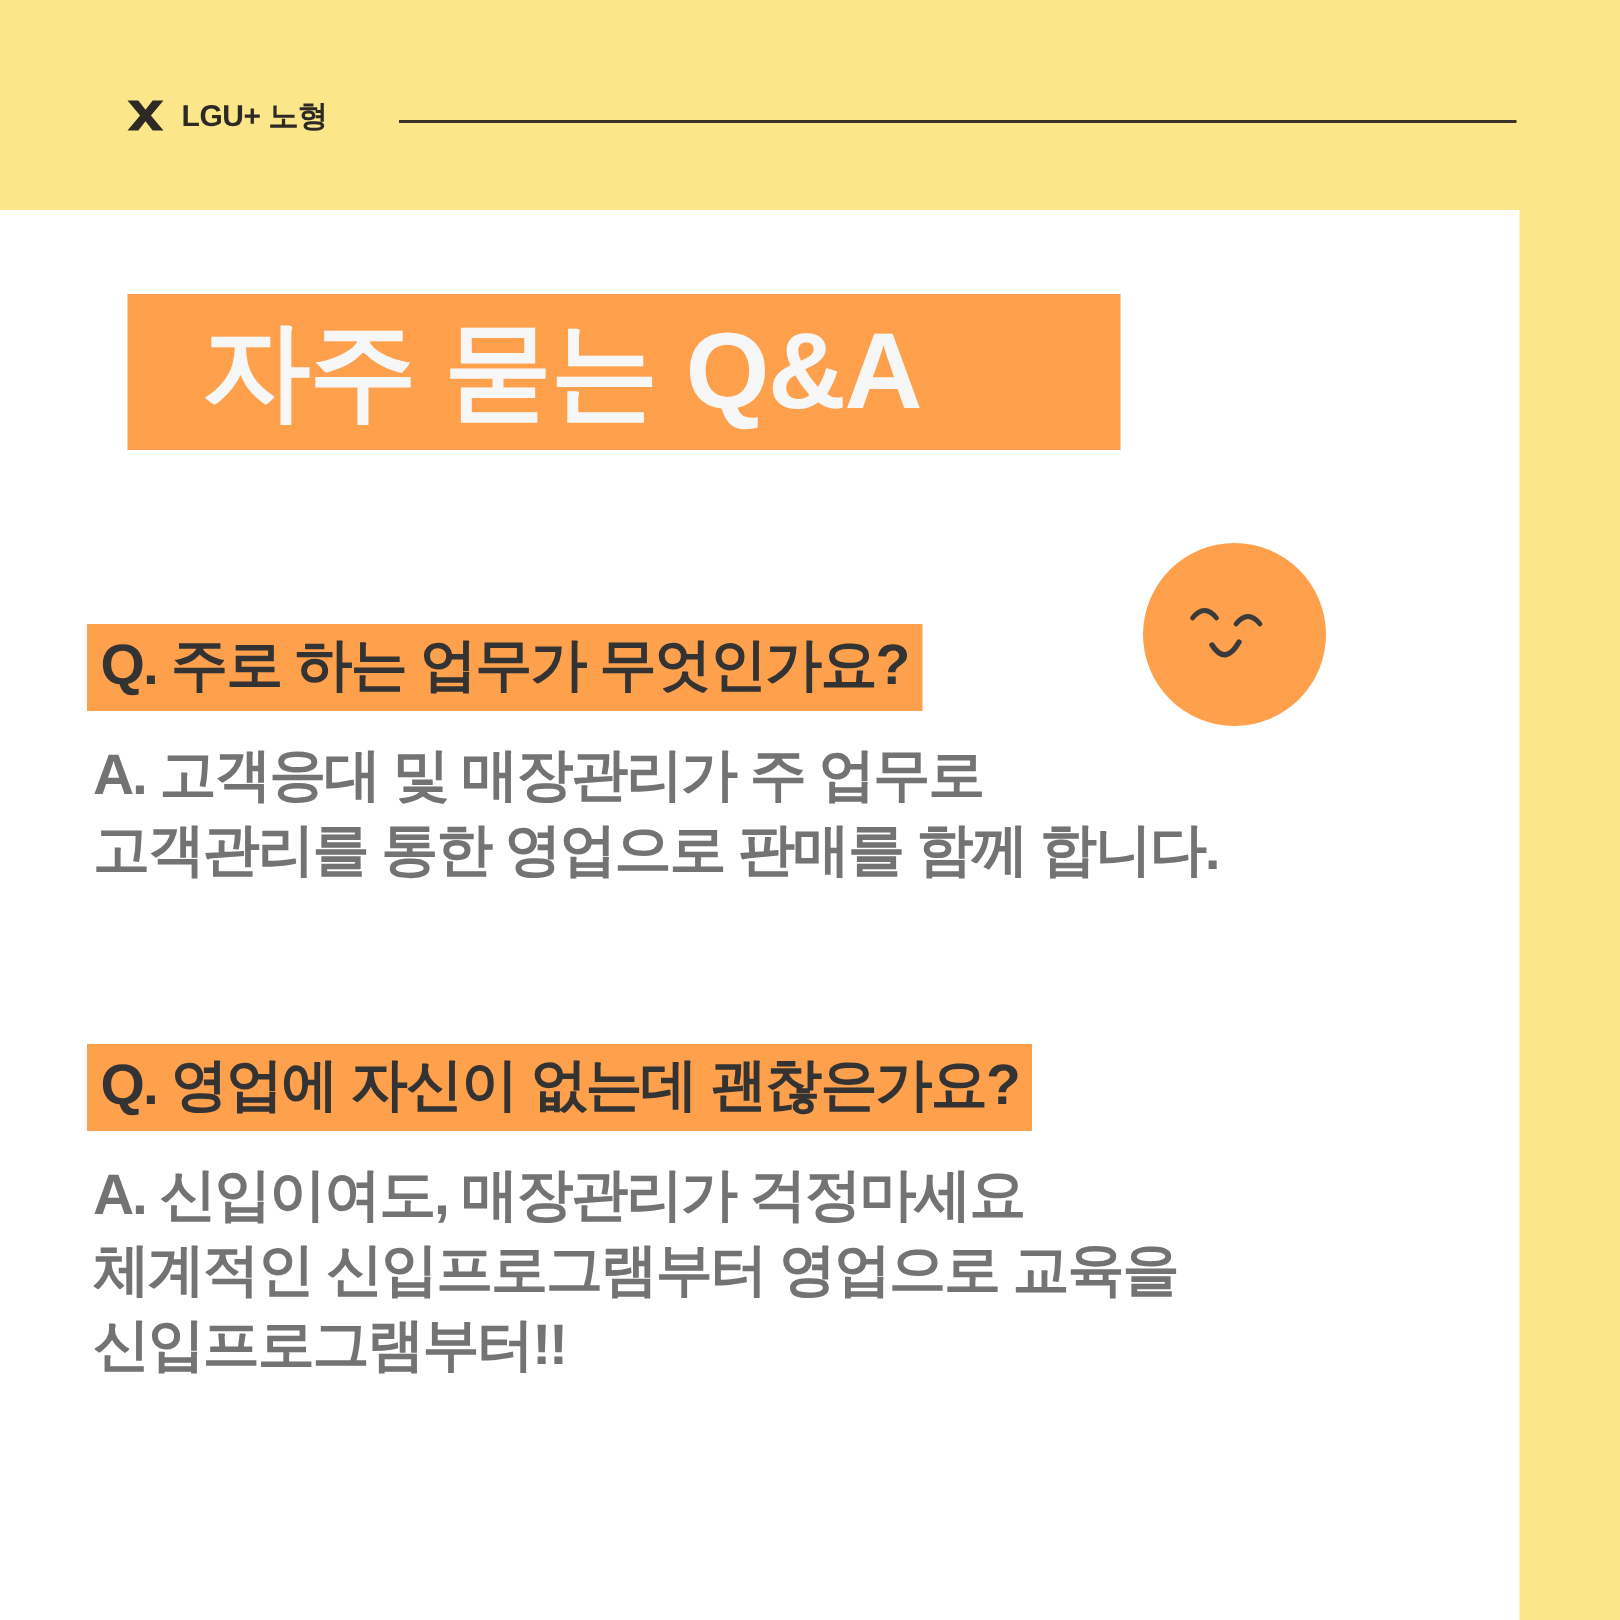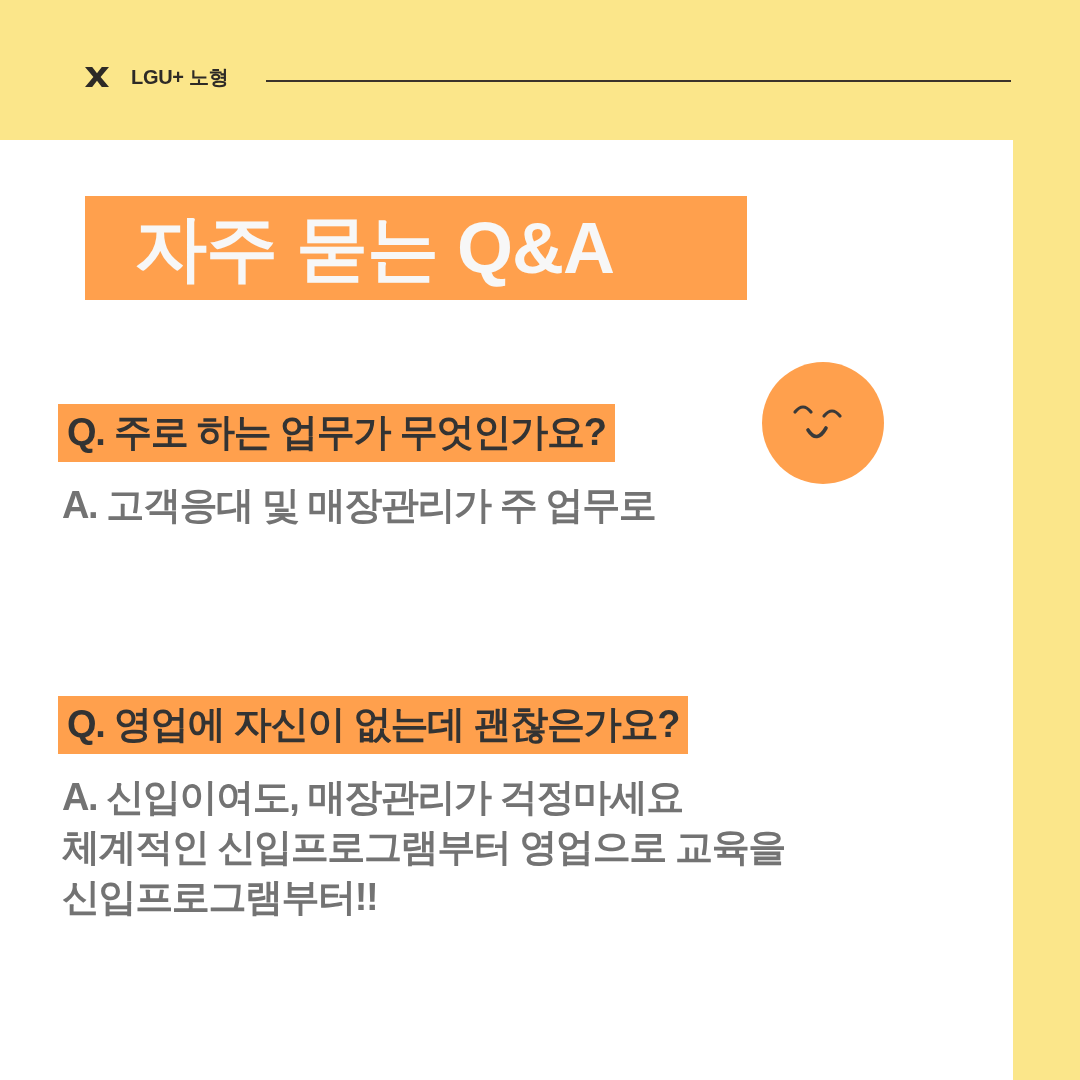--- a/index.html
+++ b/index.html
@@ -23,21 +23,21 @@
   }
   .band-right {
     position:absolute; right:0; top:0;
     width:67px; height:1080px;
     background:#fbe68a;
   }
 
   
   .brand {
     position:absolute; left:84px; top:60px;
-    display:flex; align-items:center; gap:21px;
+    display:flex; align-items:center; gap:11px;
     height:34px;
   }
   .brand-mark { width:26px; height:26px; display:block; }
   .brand-name {
     font-size:20px; font-weight:bold;
     color:#2d2a26; letter-spacing:-0.3px;
     white-space:nowrap;
   }
   .brand-rule {
     position:absolute; left:266px; top:80px;
@@ -64,21 +64,21 @@
   .smiley {
     position:absolute; left:762px; top:362px;
     width:122px; height:122px;
     border-radius:50%;
     background:#ffa04d;
   }
   .smiley svg { position:absolute; left:0; top:0; }
 
   
   .qa-block { position:absolute; left:0; }
-  .qa1 { top:404px; }
+  .qa1 { top:416px; }
   .qa2 { top:696px; }
 
   .q-line {
     display:inline-block;
     background:#ffa04d;
     color:#333333;
     font-size:38px; font-weight:bold;
     letter-spacing:-1.2px;
     line-height:1;
     padding:9px 9px 11px 9px;
@@ -120,20 +120,21 @@
       <path d="M33 50 Q41 40 49 50" stroke="#3a3a3a" stroke-width="3.2" fill="none" stroke-linecap="round"></path>
       <path d="M62 54 Q70 44 78 54" stroke="#3a3a3a" stroke-width="3.2" fill="none" stroke-linecap="round"></path>
       <path d="M46 68 Q55 82 64 66" stroke="#3a3a3a" stroke-width="3.6" fill="none" stroke-linecap="round"></path>
     </svg>
   </div>
 
   <div class="qa-block qa1">
     <div class="q-line">Q. 주로 하는 업무가 무엇인가요?</div>
     <div class="a-body">
       <span class="a-row">A. 고객응대 및 매장관리가 주 업무로</span>
+      <span class="a-row">고객관리를 통한 영업으로 판매를 함께 합니다.</span>
     </div>
   </div>
 
   <div class="qa-block qa2">
     <div class="q-line">Q. 영업에 자신이 없는데 괜찮은가요?</div>
     <div class="a-body">
       <span class="a-row">A. 신입이여도, 매장관리가 걱정마세요</span>
       <span class="a-row">체계적인 신입프로그램부터 영업으로 교육을</span>
       <span class="a-row">신입프로그램부터!!</span>
     </div>

